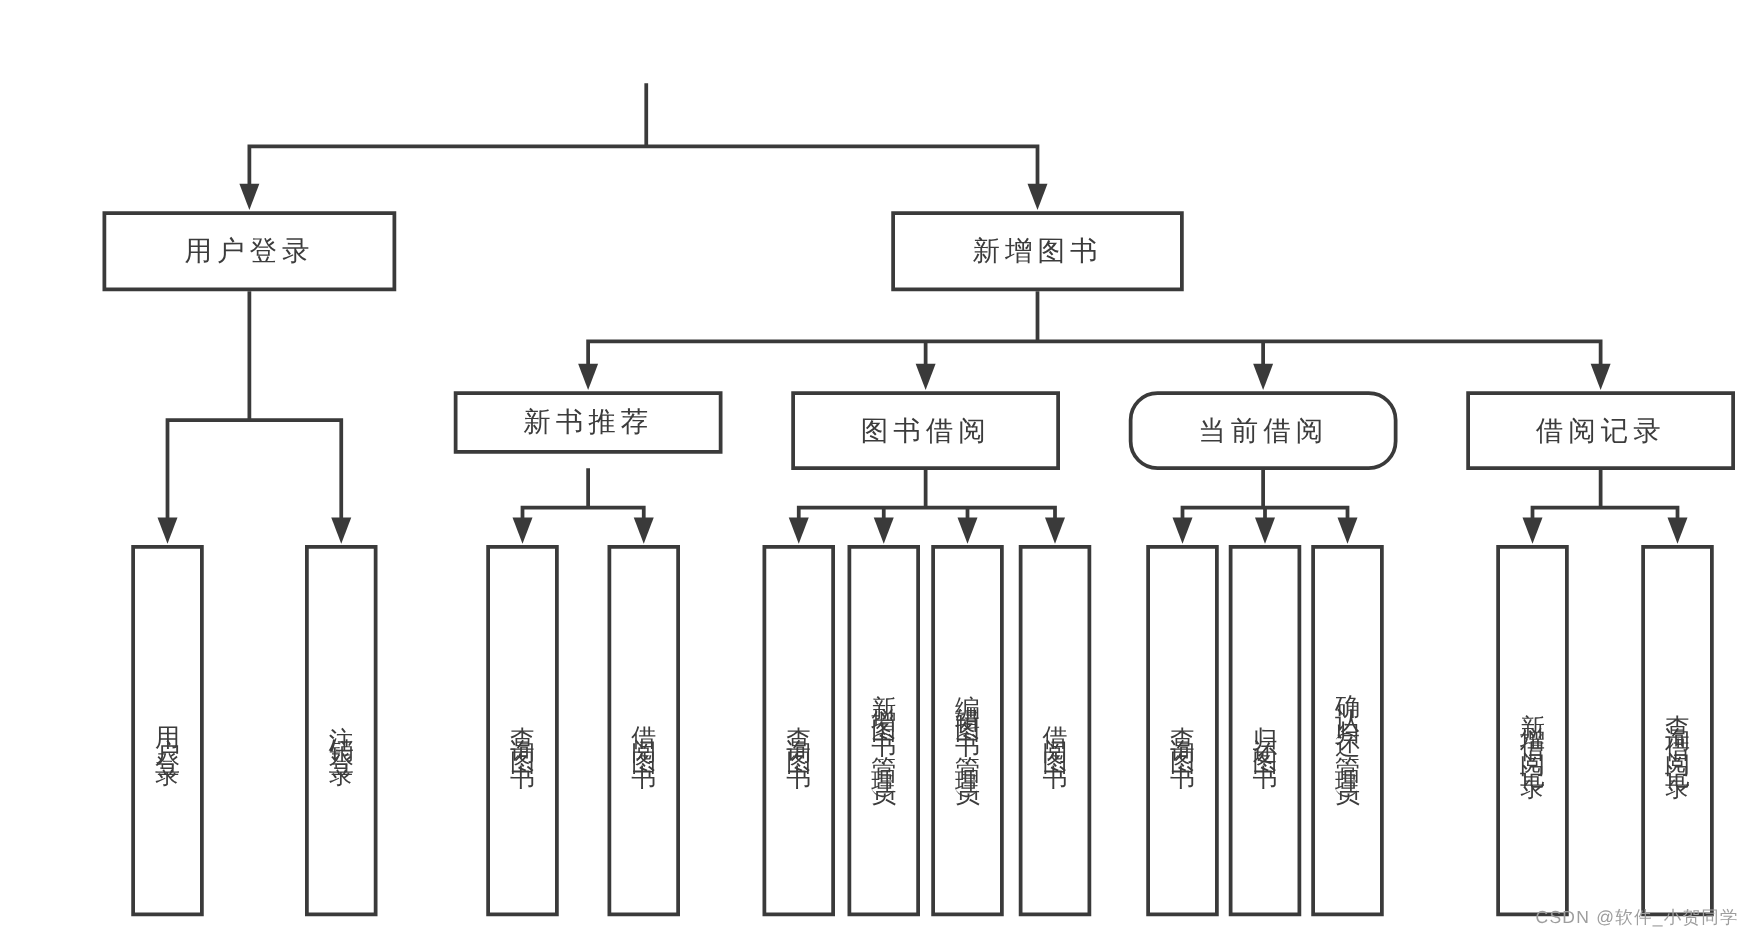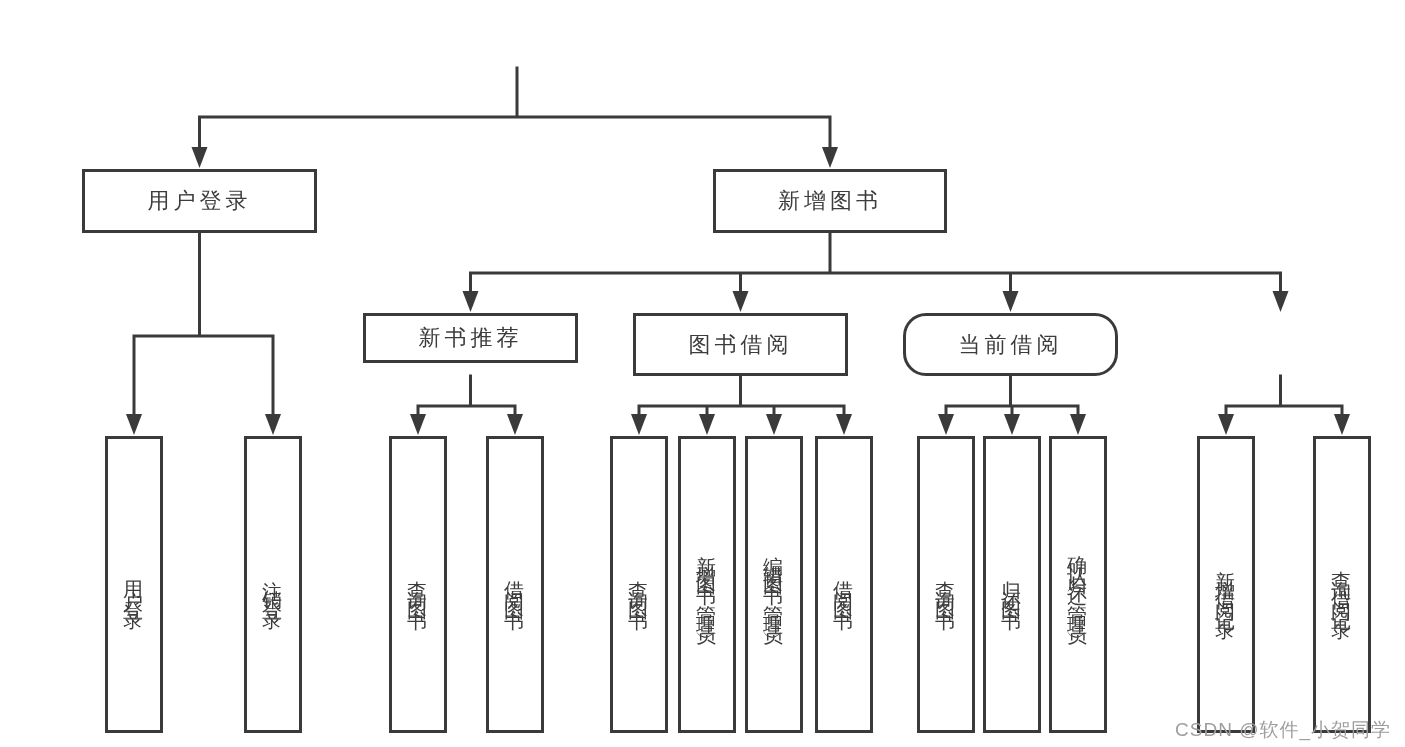--- a/index.html
+++ b/index.html
@@ -27,21 +27,21 @@
   .node.vertical .node-label{
     writing-mode:vertical-rl;
     text-orientation:mixed;
     font-size:20px;
     letter-spacing:10px;
     white-space:normal;
   }
   .watermark{
     position:absolute;
     right:14px;bottom:4px;
-    font-size:19px;
+    font-size:14px;
     letter-spacing:1px;
     color:var(--wm,#9e9e9e);
     z-index:5;
   }
 </style>
 </head>
 <body>
 
 <div class="canvas" style="--bg: #ffffff; --line: #3a3a3a; --text: #3c3c3c; --wm: #9e9e9e;">
   <svg class="connectors" viewBox="0 0 1405 747" xmlns="http://www.w3.org/2000/svg">
@@ -115,19 +115,22 @@
     </div>
     <div class="node vertical" style="left: 917px; top: 436px; width: 58px; height: 297px;">
       <span class="node-label">查询图书</span>
     </div>
     <div class="node vertical" style="left: 983px; top: 436px; width: 58px; height: 297px;">
       <span class="node-label">归还图书</span>
     </div>
     <div class="node vertical" style="left: 1049px; top: 436px; width: 58px; height: 297px;">
       <span class="node-label">确认归还（管理员）</span>
     </div>
+    <div class="node" style="left: 1173px; top: 313px; width: 215px; height: 63px;">
+      <span class="node-label">借阅记录</span>
+    </div>
     <div class="node vertical" style="left: 1197px; top: 436px; width: 58px; height: 297px;">
       <span class="node-label">新增借阅记录</span>
     </div>
     <div class="node vertical" style="left: 1313px; top: 436px; width: 58px; height: 297px;">
       <span class="node-label">查询借阅记录</span>
     </div>
   </div>
 
 </body></html>

